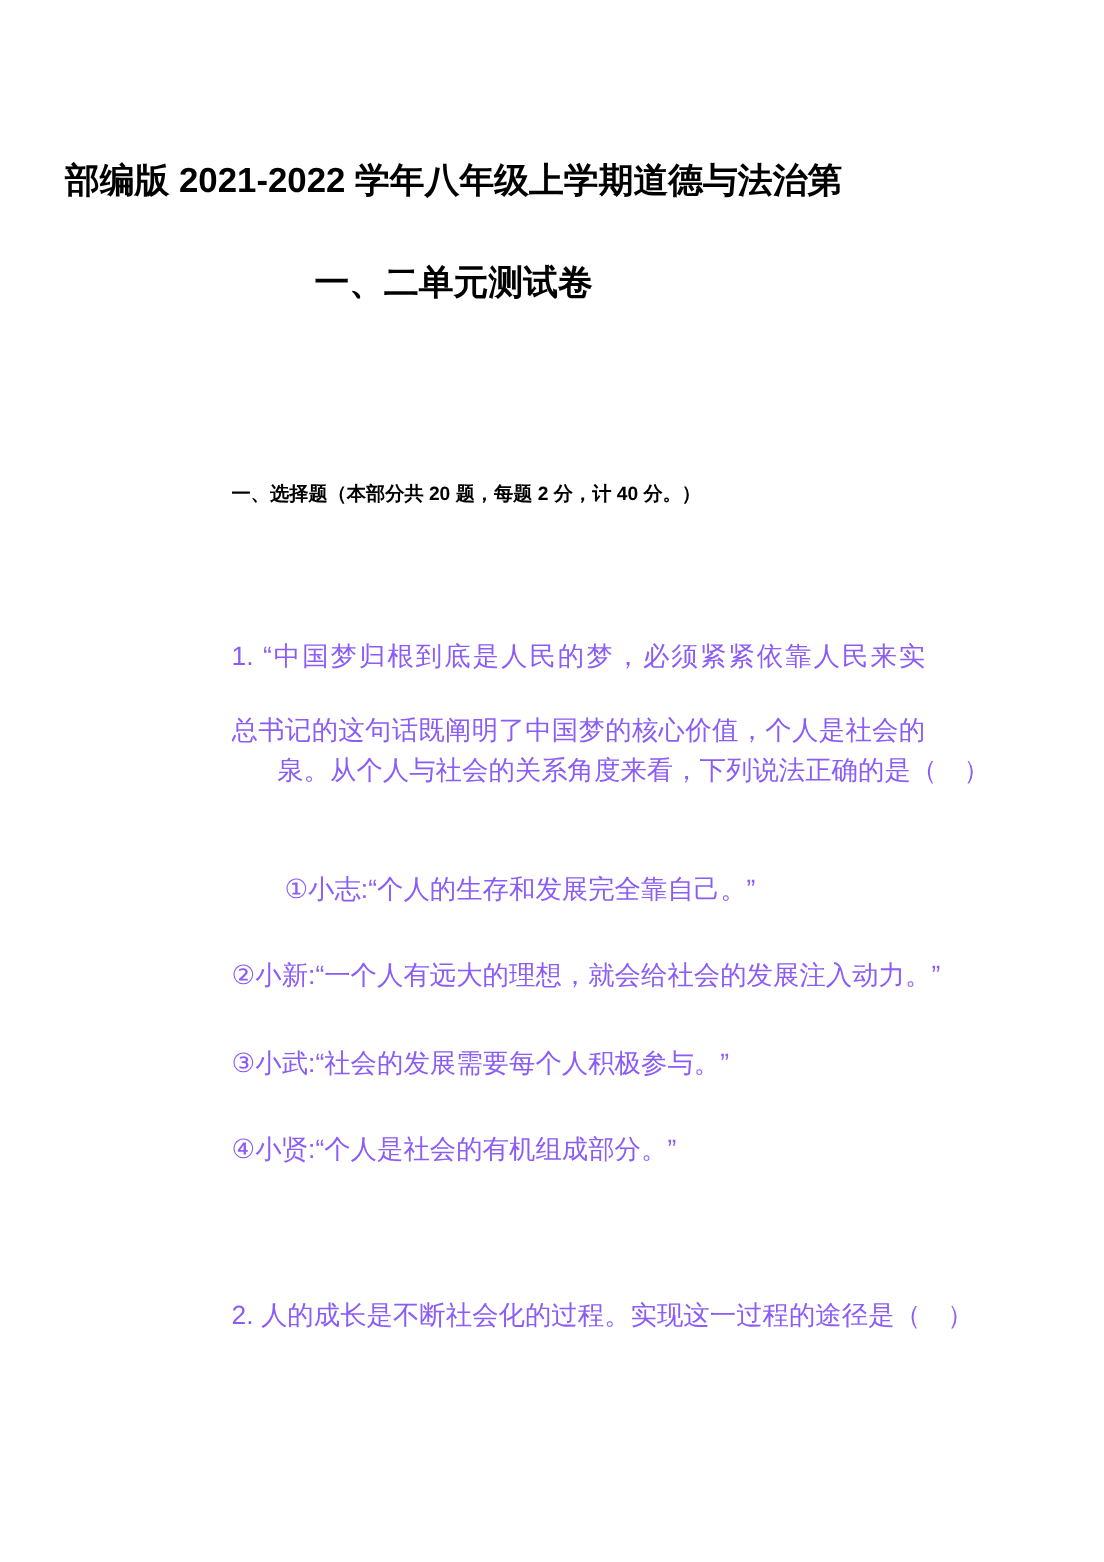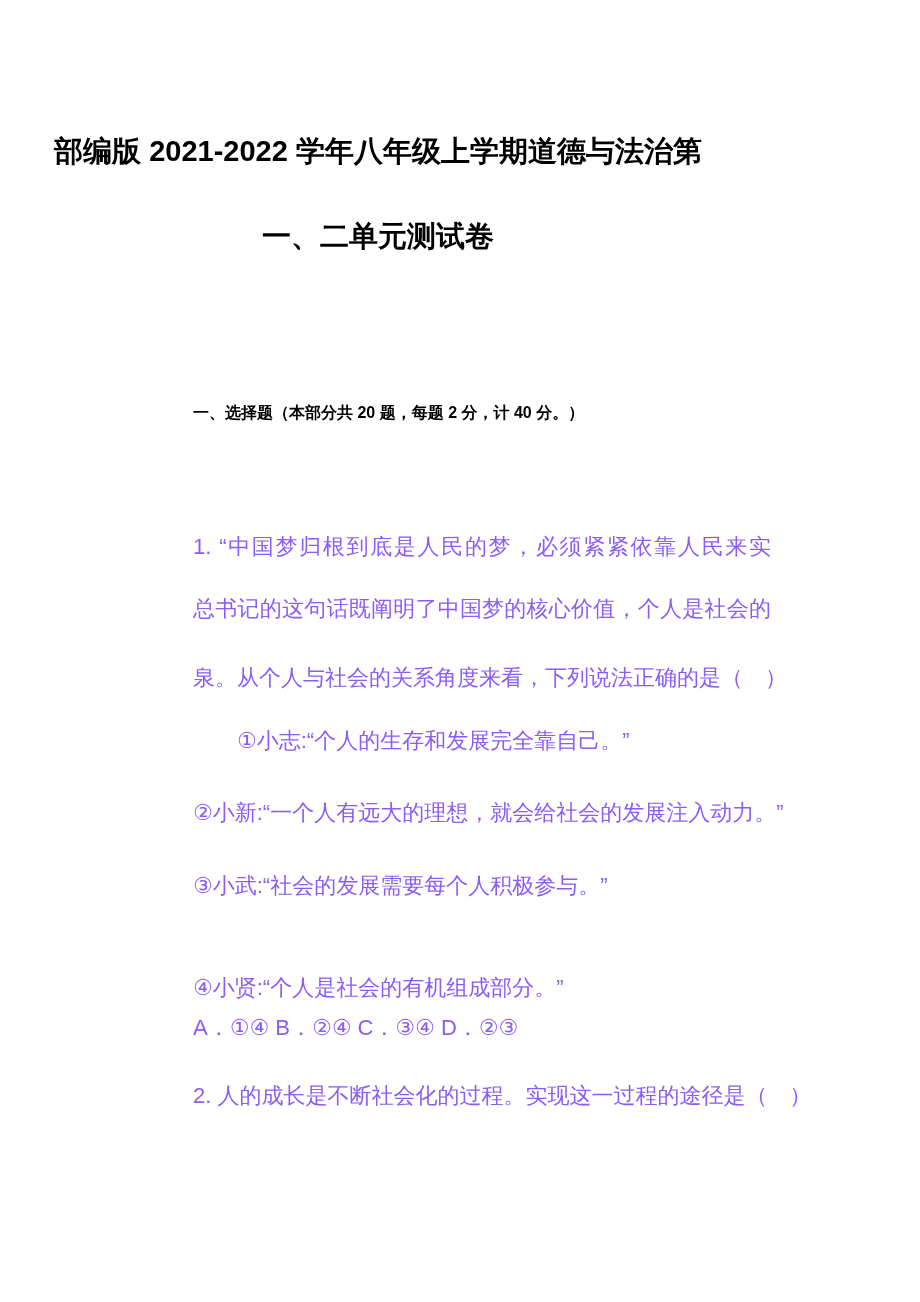--- a/index.html
+++ b/index.html
@@ -27,25 +27,25 @@
     width:578px;text-align:justify;text-align-last:justify;
     white-space:normal;word-break:break-all;
     overflow:hidden;max-height:30px;
   }
   
   .y-title1{top:133px;}
   .y-title2{top:218px;}
   .y-heading{top:403px;}
   .y-q1l1{top:533px;}
   .y-q1l2{top:595px;}
-  .y-q1l3{top:664px;}
+  .y-q1l3{top:628px;margin-left:38px;}
   .y-s1{top:727px;margin-left:44px;}
   .y-s2{top:799px;}
   .y-s3{top:872px;}
-  .y-s4{top:944px;margin-top:30px;}
+  .y-s4{top:944px;}
   .y-opts{top:1014px;}
   .y-q2{top:1082px;text-align:right;}
 </style>
 </head>
 <body>
 
 <div class="page">
 
   <div class="t title-line y-title1">部编版 2021-2022 学年八年级上学期道德与法治第</div>
 
@@ -60,17 +60,16 @@
   <div class="t body-line y-q1l3">泉。从个人与社会的关系角度来看，下列说法正确的是（　）</div>
 
   <div class="t body-line y-s1">①小志:“个人的生存和发展完全靠自己。”</div>
 
   <div class="t body-line y-s2">②小新:“一个人有远大的理想，就会给社会的发展注入动力。”</div>
 
   <div class="t body-line y-s3">③小武:“社会的发展需要每个人积极参与。”</div>
 
   <div class="t body-line y-s4">④小贤:“个人是社会的有机组成部分。”</div>
 
-  <div class="t body-line y-opts">A．①④ B．②④ C．③④ D．②③</div>
 
   <div class="t body-line y-q2">2. 人的成长是不断社会化的过程。实现这一过程的途径是（　）</div>
 
 </div>
 
 </body></html>

